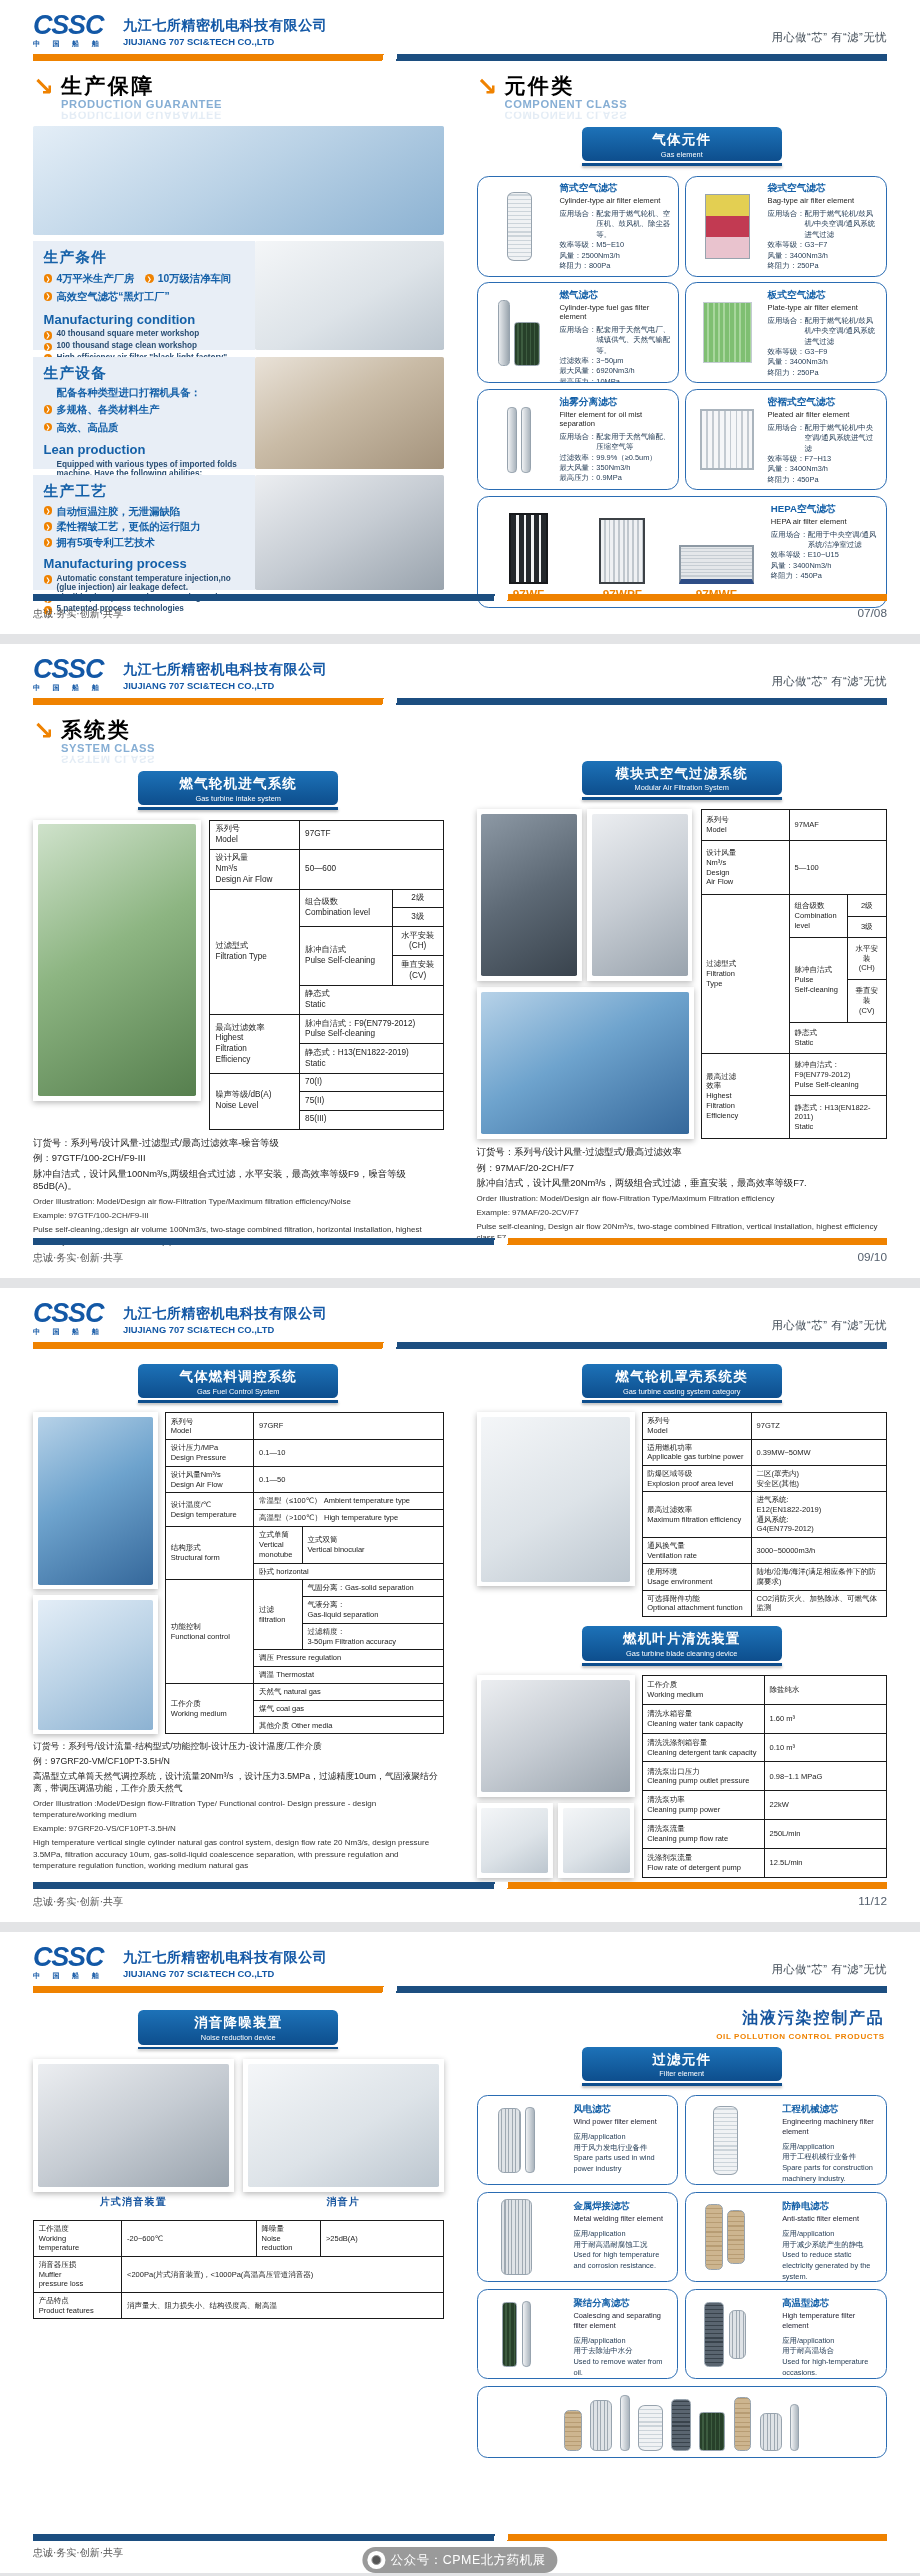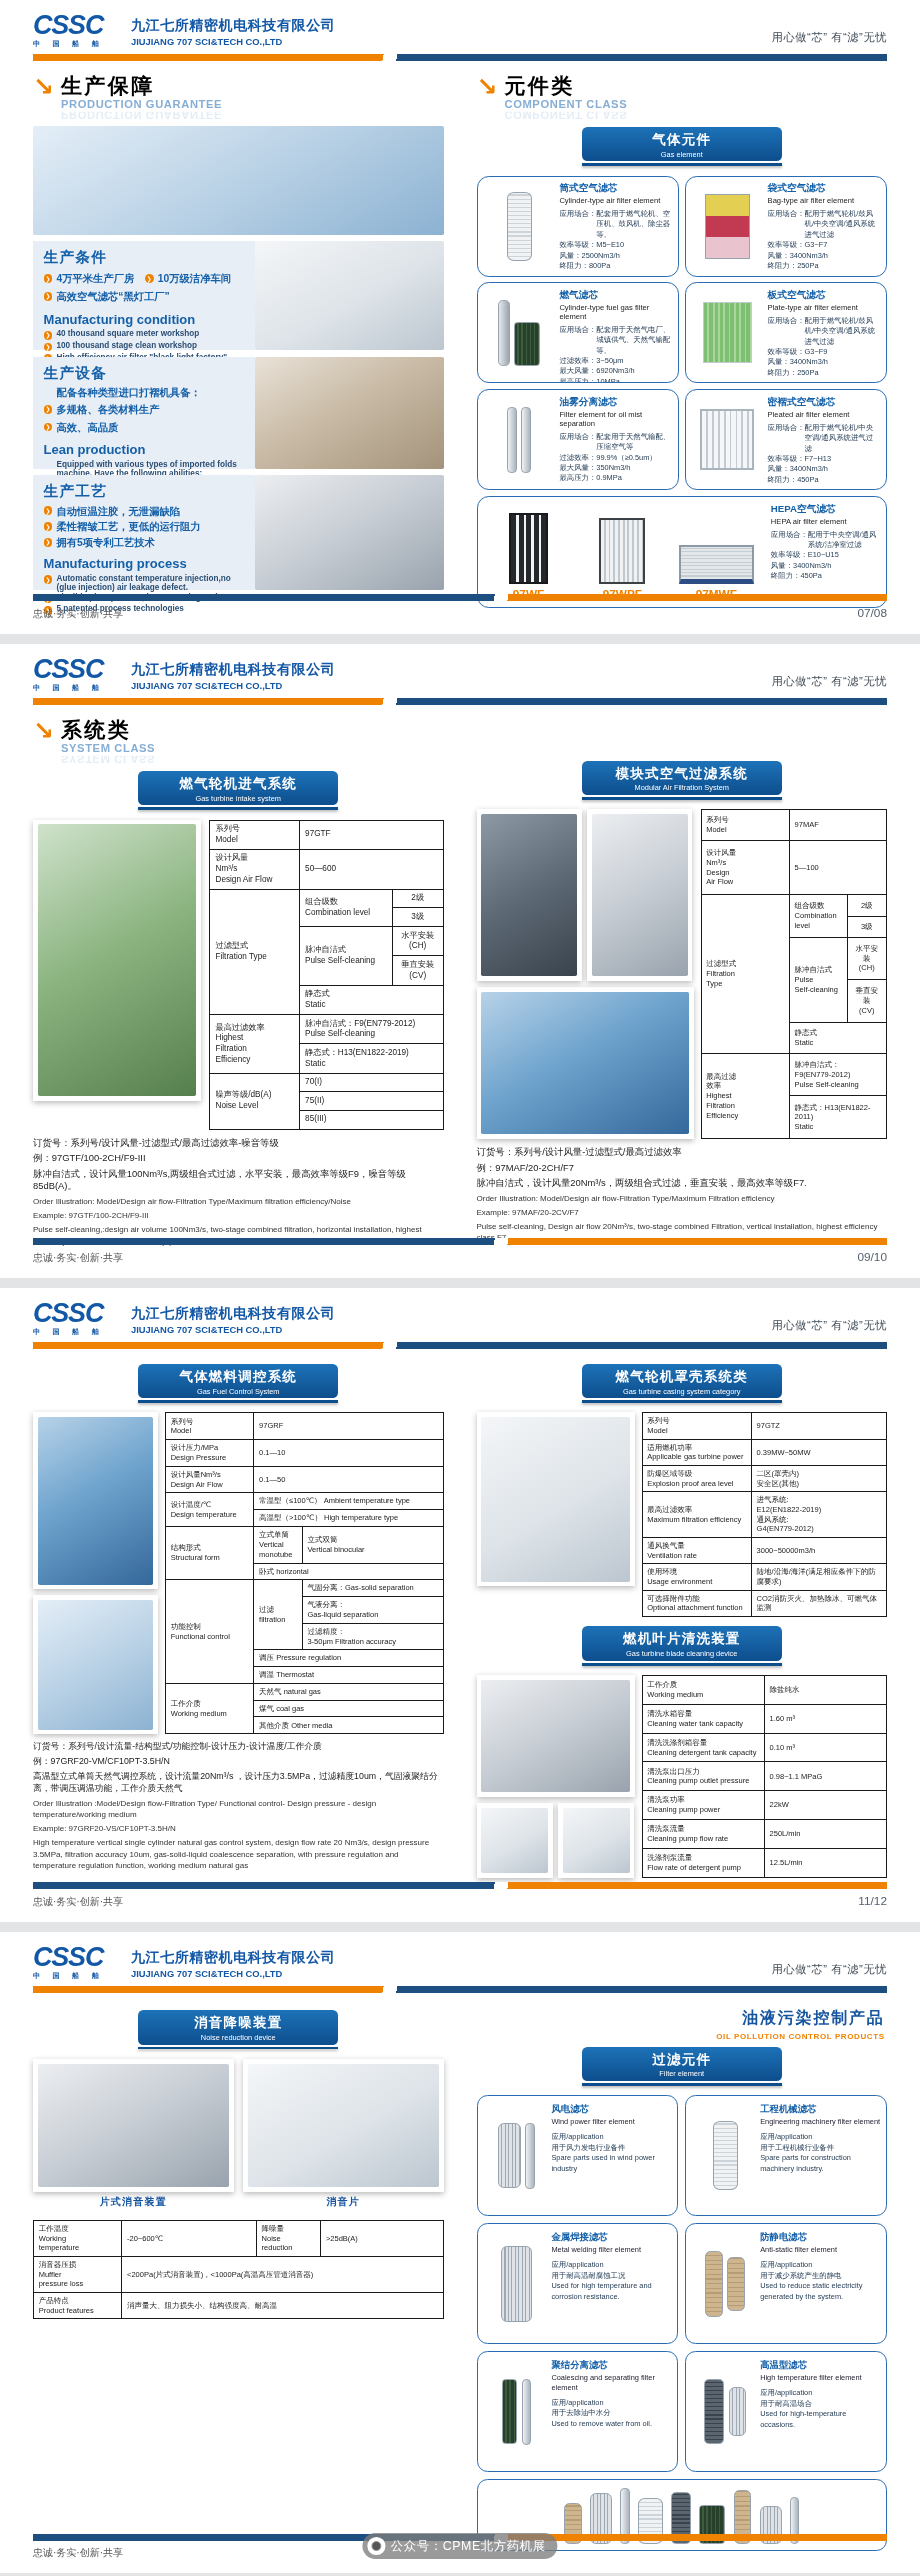--- a/index.html
+++ b/index.html
@@ -3,21 +3,21 @@
 <meta charset="utf-8">
 <style>
   html,body{margin:0;padding:0;}
   body{width:920px;background:#e3e4e6;font-family:"Liberation Sans","DejaVu Sans",sans-serif;color:#222;}
   .page{position:relative;width:920px;background:#fff;box-sizing:border-box;padding:0 33px;overflow:hidden;margin-bottom:10px;}
   .page.h1{height:634px}.page.h4{height:641px;margin-bottom:0}
   .cols{display:flex;gap:33px}
   .col{flex:1;min-width:0}
   
   .hdr{display:flex;justify-content:space-between;align-items:flex-end;padding-top:14px}
-  .logo{display:flex;gap:27px;align-items:center}
+  .logo{display:flex;gap:19px;align-items:center}
   .cssc{font-size:27px;font-weight:bold;font-style:italic;color:#1358a6;line-height:.85;letter-spacing:-1.2px}
   .cssc-sub{font-size:7px;color:#1358a6;font-weight:bold;letter-spacing:5.3px;margin-top:2.4px;white-space:nowrap}
   .co-cn{font-size:14px;font-weight:bold;color:#1358a6;letter-spacing:0.6px}
   .co-en{font-size:9.4px;font-weight:bold;color:#1358a6;margin-top:1.2px}
   .tagline{font-size:11.2px;color:#3f4a55;padding-bottom:4.7px;letter-spacing:0.6px}
   .hdr-bar{height:6.5px;margin-top:4.7px;background:linear-gradient(100deg,#ef8200 0 41%,#ffffff 41% 42.6%,#1c4e80 42.6% 100%)}
   
   .ftr{position:absolute;left:33px;right:33px;bottom:13px}
   .ftr-bar{height:6.5px;background:linear-gradient(100deg,#1c4e80 0 54%,#ffffff 54% 55.6%,#ef8200 55.6% 100%)}
   .ftr-row{display:flex;justify-content:space-between;align-items:baseline;margin-top:5.3px}
@@ -94,29 +94,29 @@
   .tbl-s td{font-size:7.5px;padding:2.9px 4.7px}
   
   .ord{margin-top:7px}
   .ord .cn{font-size:9.4px;color:#222;margin:2.9px 0;line-height:1.35}
   .ord .en{font-size:8px;color:#333;margin:2.4px 0;line-height:1.45}
   
   .capt{font-size:10px;font-weight:bold;color:#15549e;text-align:center;margin-top:3.5px;letter-spacing:1.2px}
   .oil-title{text-align:right;margin:15.3px 2.4px 3.5px}
   .oil-cn{font-size:16px;font-weight:bold;color:#15549e;letter-spacing:1.8px}
   .oil-en{font-size:8px;font-weight:bold;color:#ef8200;letter-spacing:0.6px;margin-top:3px}
-  .fcard{border:1.2px solid #2a6cb3;border-radius:10.6px;display:flex;gap:2px;padding:5.9px;box-sizing:border-box;height:121px;overflow:hidden}
+  .fcard{border:1.2px solid #2a6cb3;border-radius:10.6px;display:flex;gap:24px;padding:5.9px;box-sizing:border-box;height:90px;overflow:hidden}
   .fcard .pic{width:66px;flex:none;display:flex;align-items:center;justify-content:center;gap:4.7px}
   .fcard h4{margin:1.2px 0 0.6px;font-size:9.4px;color:#1460a8}
   .fcard .cen{font-size:7.4px;color:#223;line-height:1.3}
   .fcard .app{margin-top:5.3px;font-size:7.4px;color:#253d56;line-height:1.45}
   .fgrid{display:grid;grid-template-columns:1fr 1fr;gap:7px}
   .bigcard{border:1.2px solid #2a6cb3;border-radius:10.6px;margin-top:7px;height:72px;display:flex;align-items:flex-end;justify-content:center;gap:8.2px;padding:5.9px 9.4px;box-sizing:border-box;overflow:hidden}
   
-  .wm{position:absolute;left:50%;transform:translateX(-50%);bottom:14px;background:rgba(125,125,125,.78);color:#fff;border-radius:14px;padding:4.1px 11.8px 4.1px 5.3px;display:flex;align-items:center;gap:5.3px;font-size:12.4px;letter-spacing:0.6px;z-index:5}
+  .wm{position:absolute;left:50%;transform:translateX(-50%);bottom:0;background:rgba(125,125,125,.78);color:#fff;border-radius:14px;padding:4.1px 11.8px 4.1px 5.3px;display:flex;align-items:center;gap:5.3px;font-size:12.4px;letter-spacing:0.6px;z-index:5}
   .wm-ico{width:17.7px;height:17.7px;border-radius:50%;background:#fff;display:flex;align-items:center;justify-content:center}
   .wm-ico span{width:10.6px;height:10.6px;border-radius:50%;background:#555;display:block;border:1.8px solid #999;box-sizing:border-box}
 </style>
 </head>
 <body>
 
 <div class="page h1">
   <div class="hdr">
     <div class="logo">
       <div>

